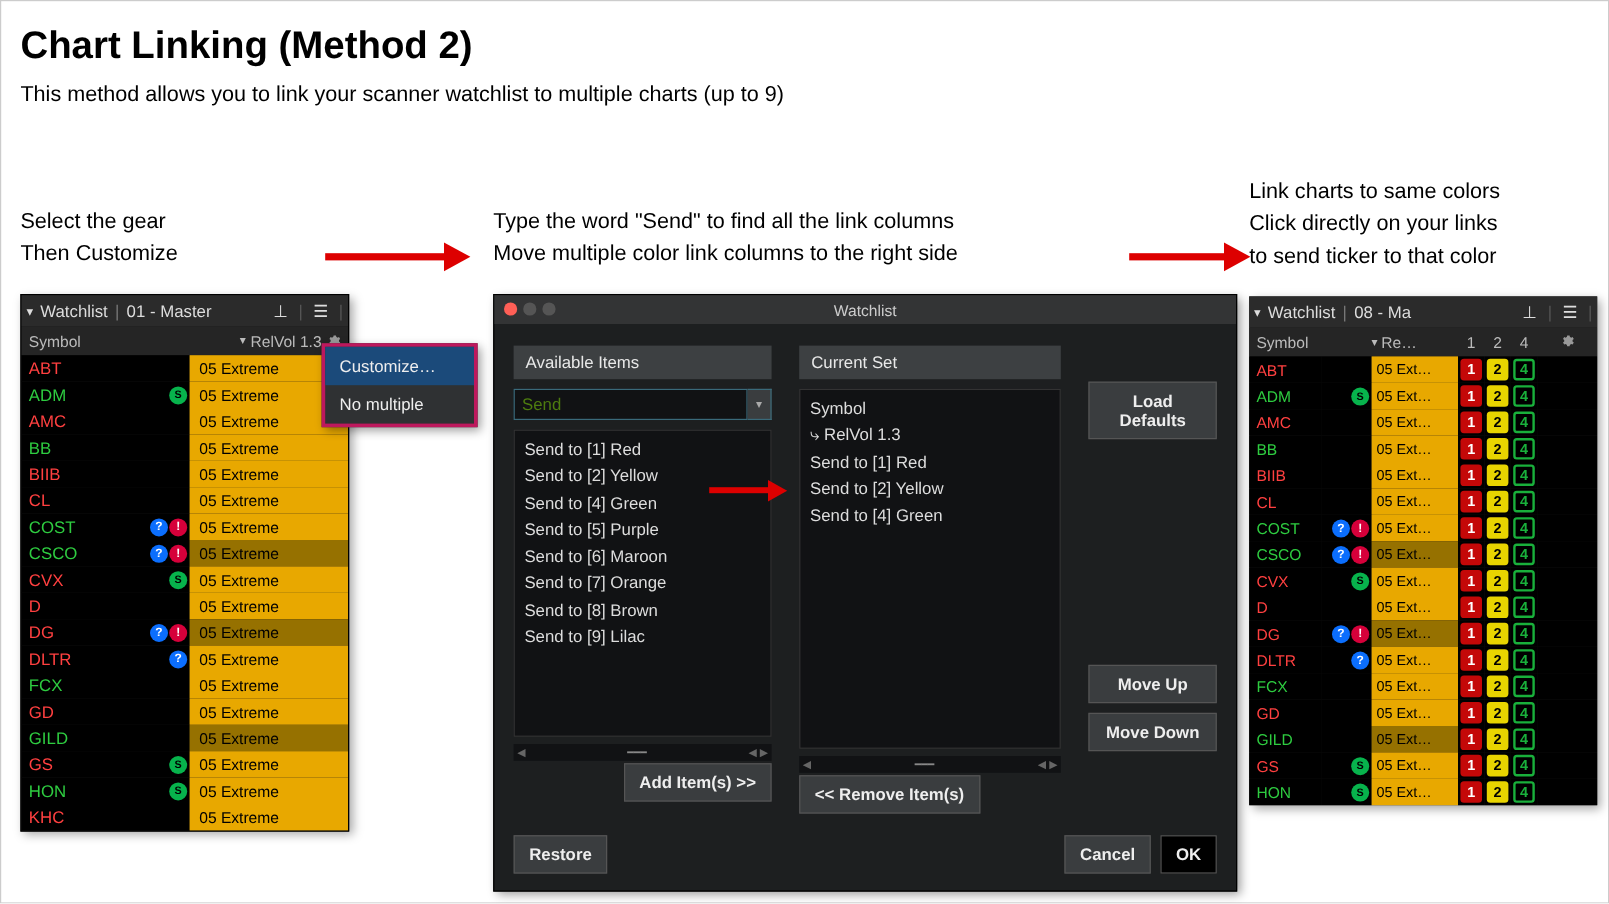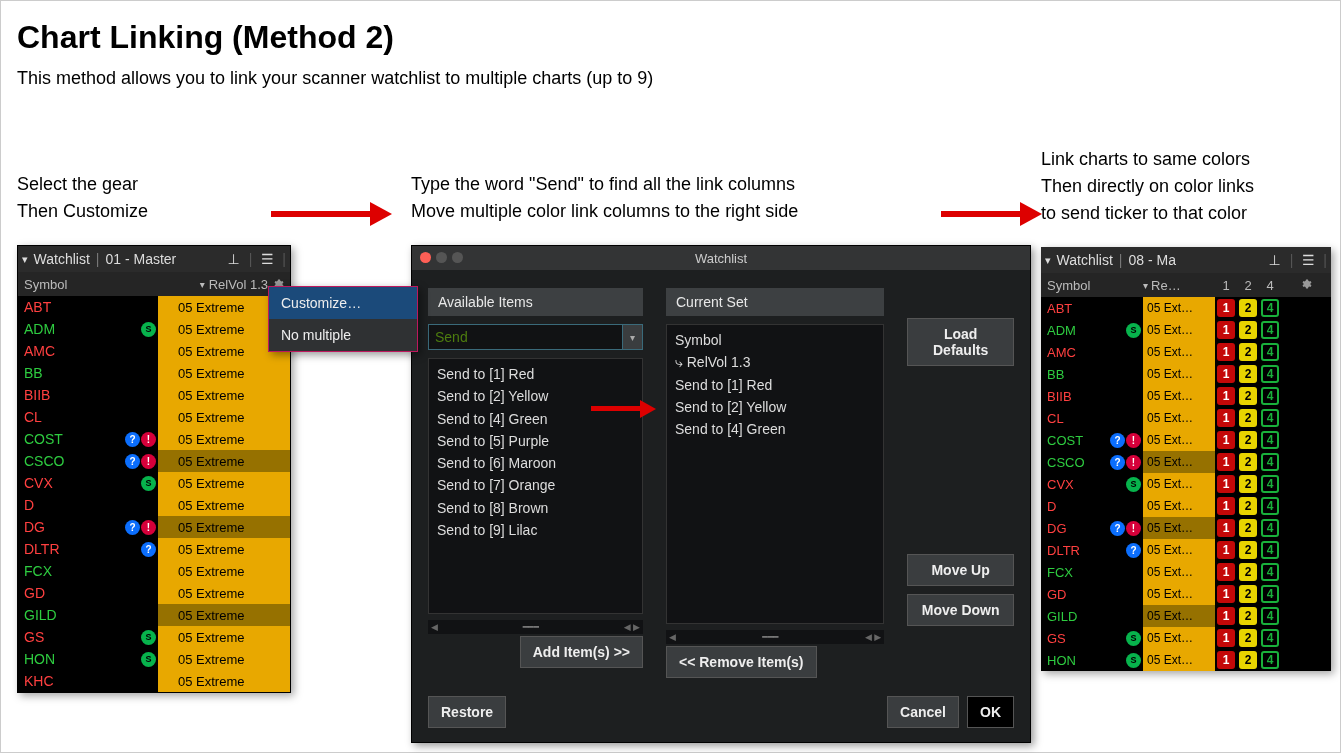--- a/index.html
+++ b/index.html
@@ -24,33 +24,33 @@
 .wl-titlebar .caret{font-size:11px}
 .wl-titlebar .spacer{flex:1}
 .wl-titlebar .hicon{width:18px;text-align:center;cursor:pointer}
 .wl-header{display:flex;background:#252525;height:24px;align-items:center;font-size:13px;color:#bbb}
 .wl-header .col-sym{width:140px;padding-left:6px}
 .wl-header .col-rel{flex:1;display:flex;align-items:center;justify-content:flex-end;padding-right:6px;gap:4px}
 .wl-body{}
 .wl-row{display:flex;height:22px;align-items:stretch;font-size:14px}
 .wl-row .c-sym{width:92px;padding-left:6px;background:#000;display:flex;align-items:center;font-weight:500}
 .wl-row .c-icons{width:48px;background:#000;display:flex;align-items:center;justify-content:flex-end;padding-right:2px;gap:1px}
-.wl-row .c-vol{flex:1;padding-left:20px;display:flex;align-items:center;color:#000;font-weight:500;font-size:13px}
+.wl-row .c-vol{flex:1;padding-left:8px;display:flex;align-items:center;color:#000;font-weight:500;font-size:13px}
 
 .red{color:#ff4040}
 .green{color:#2ecc40}
 .vol-bright{background:#e8a800}
 .vol-dim{background:#967100}
 
 .dot{width:15px;height:15px;border-radius:50%;display:inline-flex;align-items:center;justify-content:center;font-size:10px;font-weight:bold}
 .dot-q{background:#0b6efd;color:#fff}
 .dot-bang{background:#d6003a;color:#fff}
 .dot-s{background:#07b34c;color:#000;font-size:9px}
 
-.ctx-menu{position:absolute;left:250px;top:40px;background:#2f3133;width:150px;border:1px solid #be185d;z-index:10;font-size:14px;color:#eee;box-shadow:3px 3px 8px rgba(0,0,0,0.4)}
+.ctx-menu{position:absolute;left:250px;top:40px;background:#2f3133;width:130px;border:3px solid #be185d;z-index:10;font-size:14px;color:#eee;box-shadow:3px 3px 8px rgba(0,0,0,0.4)}
 .ctx-item{padding:8px 12px}
 .ctx-item.hov{background:#1b4a7a}
 
 
 .dlg{background:#1d1f20;border:1px solid #000;font-family:"Segoe UI",Arial,sans-serif;color:#ddd;font-size:14px;box-shadow:3px 3px 8px rgba(0,0,0,0.4)}
 .dlg-titlebar{height:24px;background:#333435;display:flex;align-items:center;justify-content:center;position:relative;font-size:13px;color:#ccc}
 .traffic{position:absolute;left:8px;top:6px;display:flex;gap:5px}
 .traffic span{width:11px;height:11px;border-radius:50%;display:inline-block}
 .tl-r{background:#ff5f56}
 .tl-y{background:#555}
@@ -308,21 +308,21 @@
       <span class="dlg-btn">Restore</span>
       <span class="sp"></span>
       <span class="dlg-btn">Cancel</span>
       <span class="dlg-btn ok">OK</span>
     </div>
   </div>
 </div>
 
 <div class="panel3">
   <div class="caption">Link charts to same colors</div>
-  <div class="caption">Then directly on color links</div>
+  <div class="caption">Click directly on your links</div>
   <div class="caption" style="margin-bottom:20px">to send ticker to that color</div>
 
   <div class="wl2" style="width:290px">
     <div class="wl-titlebar" style="background:#2b2b2b">
       <span class="caret">▾</span>
       <span>Watchlist</span>
       <span style="color:#777">|</span>
       <span>08 - Ma</span>
       <span class="spacer"></span>
       <span class="hicon">⊥</span>

